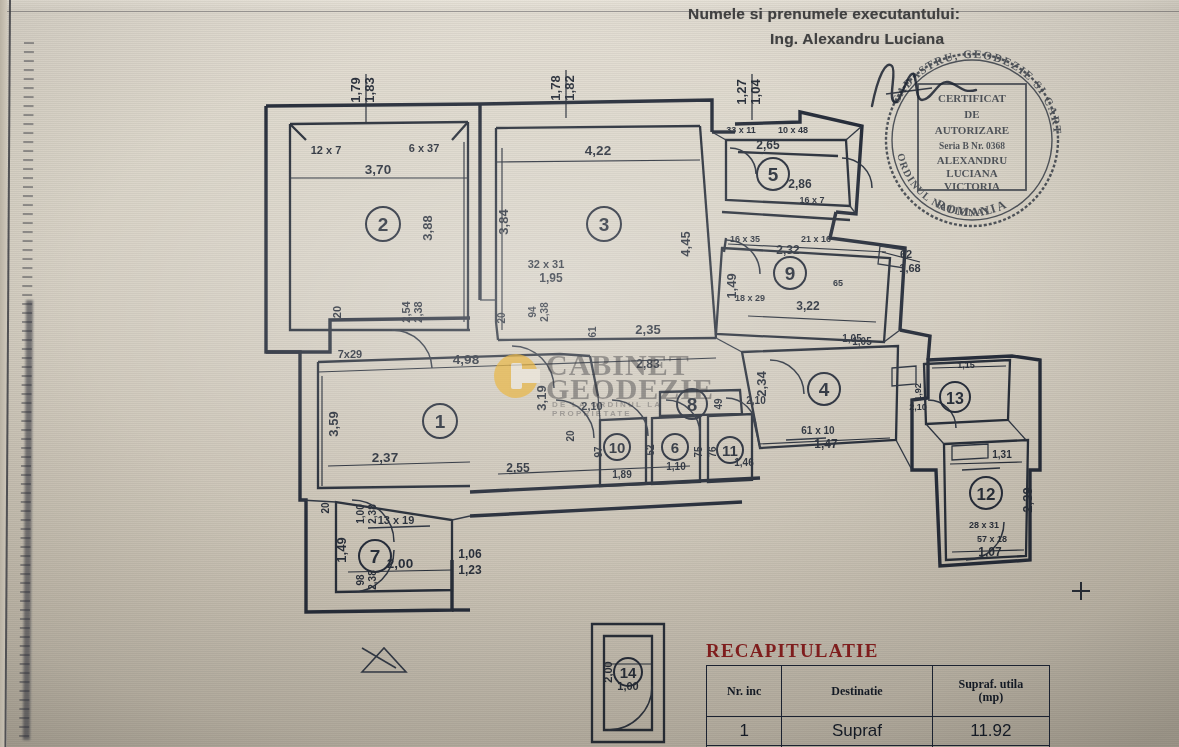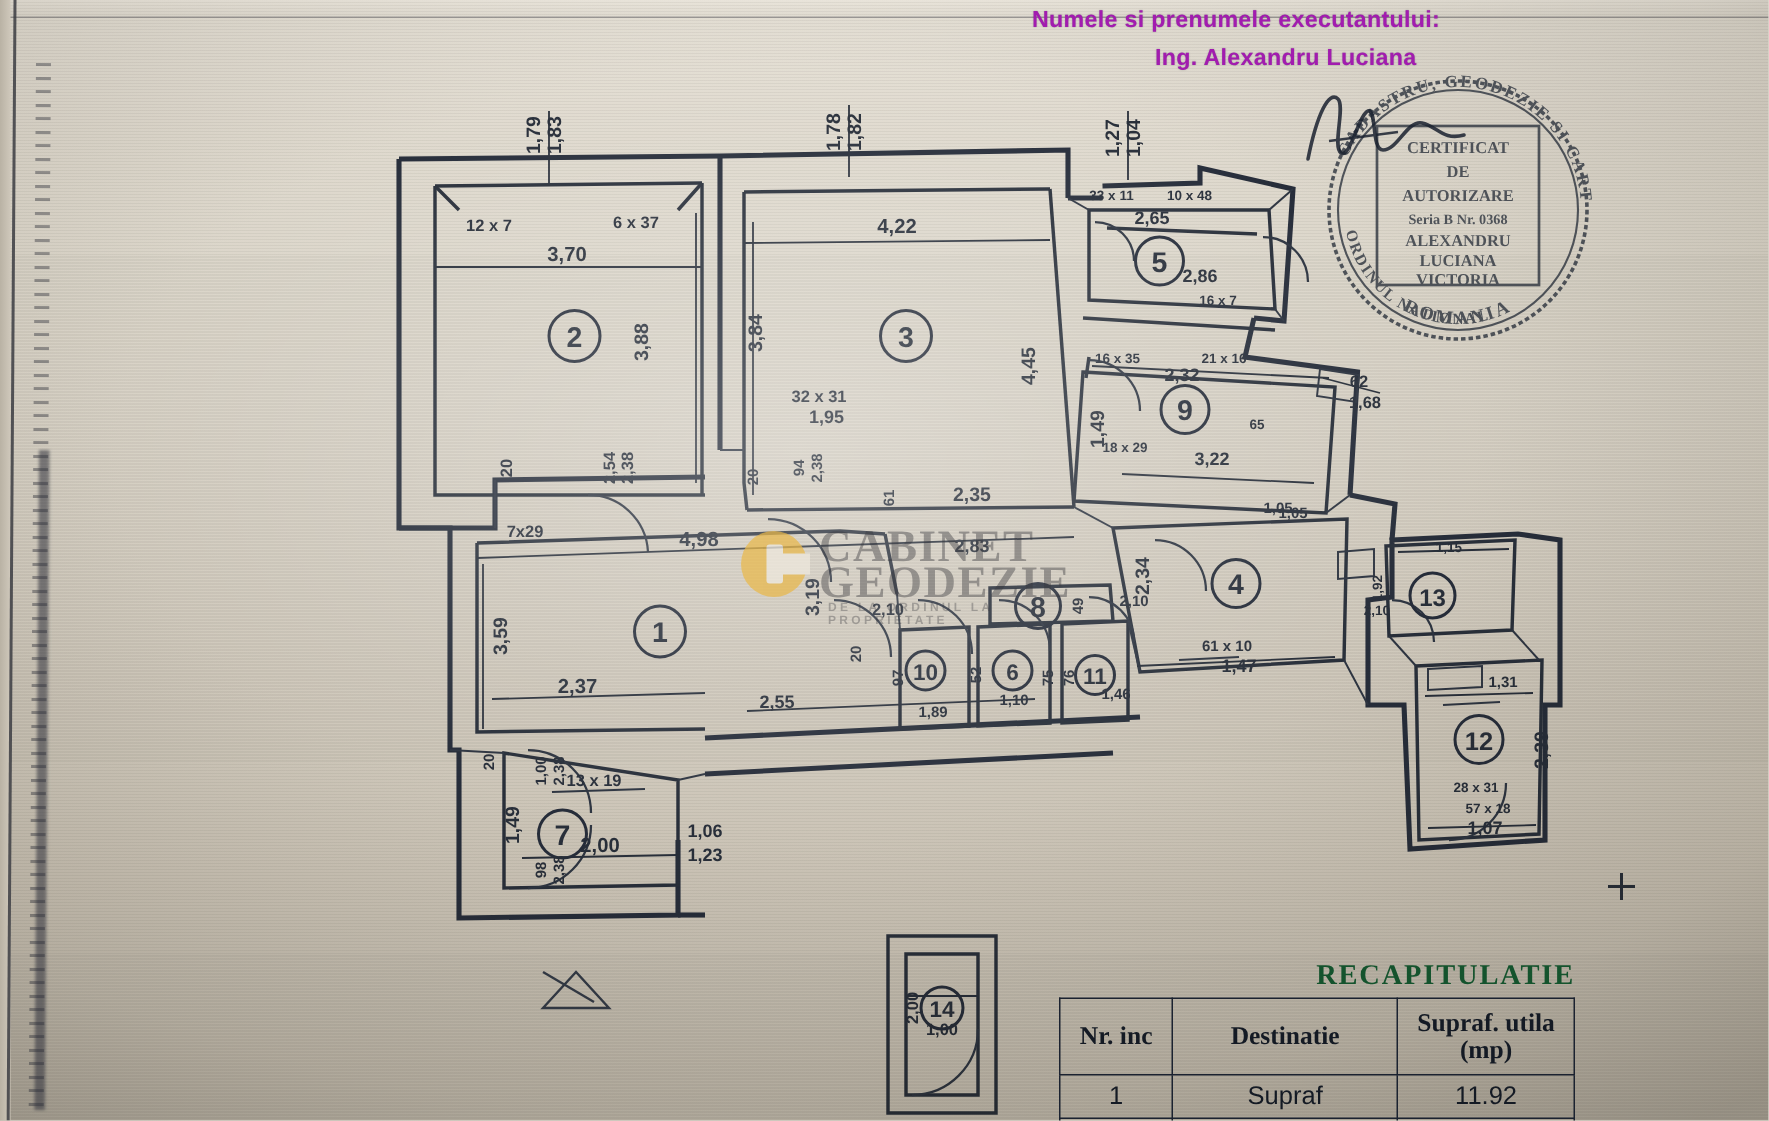--- a/index.html
+++ b/index.html
@@ -67,21 +67,21 @@
     background:rgba(45,47,58,.55);filter:blur(1.1px);
     transform:rotate(0.4deg);transform-origin:top left;
   }
 
   
   svg.ink{position:absolute;left:0;top:0;width:1179px;height:747px;}
   .ink text{fill:#1d2430;font-family:"Liberation Sans",sans-serif;}
 
   
   .hdr{
-    position:absolute;color:#a21caf;font-weight:bold;
+    position:absolute;color:#404040;font-weight:bold;
     letter-spacing:.2px;text-shadow:0 0 1px rgba(30,35,45,.35);
   }
   #hdr-title{left:688px;top:5px;font-size:15.5px;}
   #hdr-name{left:722px;top:30px;font-size:15.5px;margin-left:48px;}
 
   
   .stamp{position:absolute;left:872px;top:40px;width:200px;height:200px;opacity:.72;}
   .stamp svg{width:200px;height:200px;}
   .stamp text{fill:#1b2330;font-family:"Liberation Serif",serif;font-weight:bold;}
   .sig{position:absolute;left:866px;top:50px;width:120px;height:70px;opacity:.85;}
@@ -109,29 +109,29 @@
     color:rgba(58,58,62,.42);font-family:"Liberation Serif",serif;letter-spacing:1px;
   }
   .wm-t3{
     position:absolute;left:58px;top:48px;font-size:8px;font-weight:bold;
     color:rgba(60,60,64,.34);letter-spacing:2.2px;
   }
 
   
   .recap{position:absolute;left:706px;top:640px;width:344px;}
   .recap-title{
-    text-align:right;font-family:"Liberation Serif",serif;font-weight:bold;
-    font-size:19px;color:#14532d;letter-spacing:1.2px;
+    text-align:left;font-family:"Liberation Serif",serif;font-weight:bold;
+    font-size:19px;color:#7f1d1d;letter-spacing:1.2px;
   }
   table.rt{border-collapse:collapse;width:344px;margin-top:3px;}
   table.rt td,table.rt th{
     border:1.4px solid #1b2230;color:#141a24;text-align:center;
     font-family:"Liberation Serif",serif;padding:0;
   }
-  table.rt th{font-size:17px;font-weight:bold;line-height:1.05;height:50px;vertical-align:middle;}
+  table.rt th{font-size:12px;font-weight:bold;line-height:1.05;height:50px;vertical-align:middle;}
   table.rt td{font-size:17px;font-weight:normal;height:28px;font-family:"Liberation Sans",sans-serif;}
   .c1{width:82px;}.c2{width:161px;}.c3{width:126px;}
 </style>
 </head>
 <body>
 
 <div id="page">
 
   <div class="paper"></div>
   <div class="topstrip"></div>

